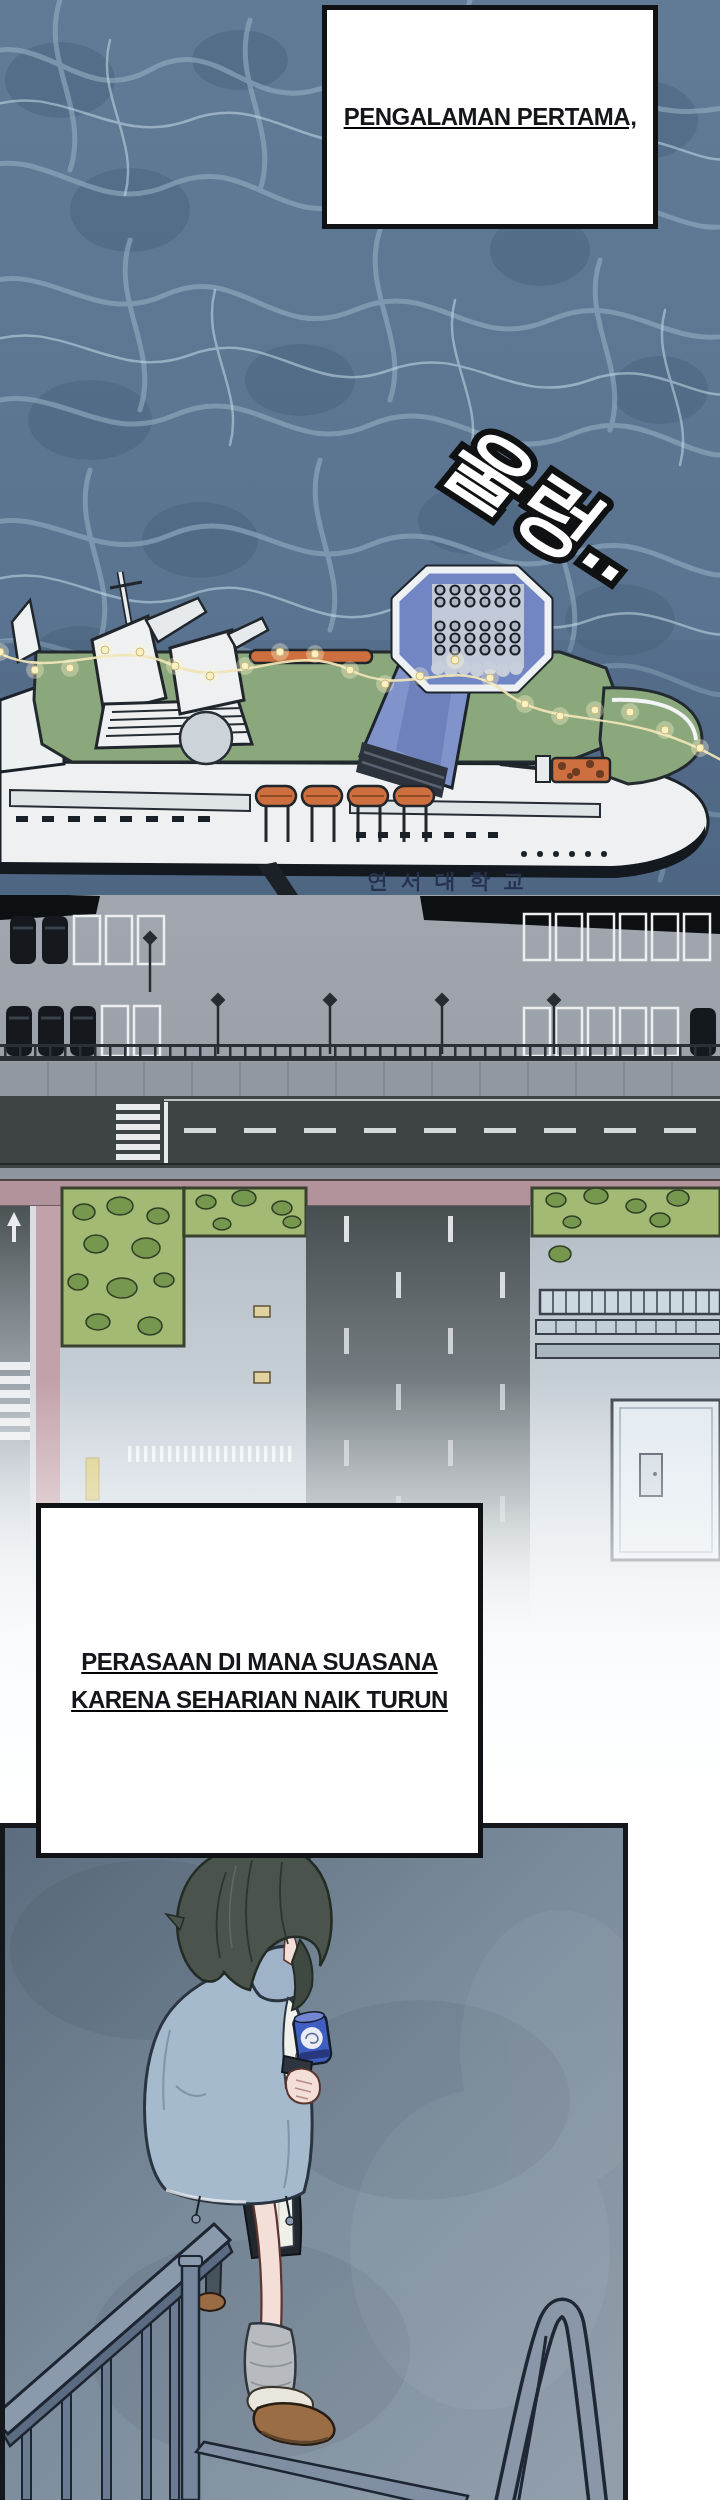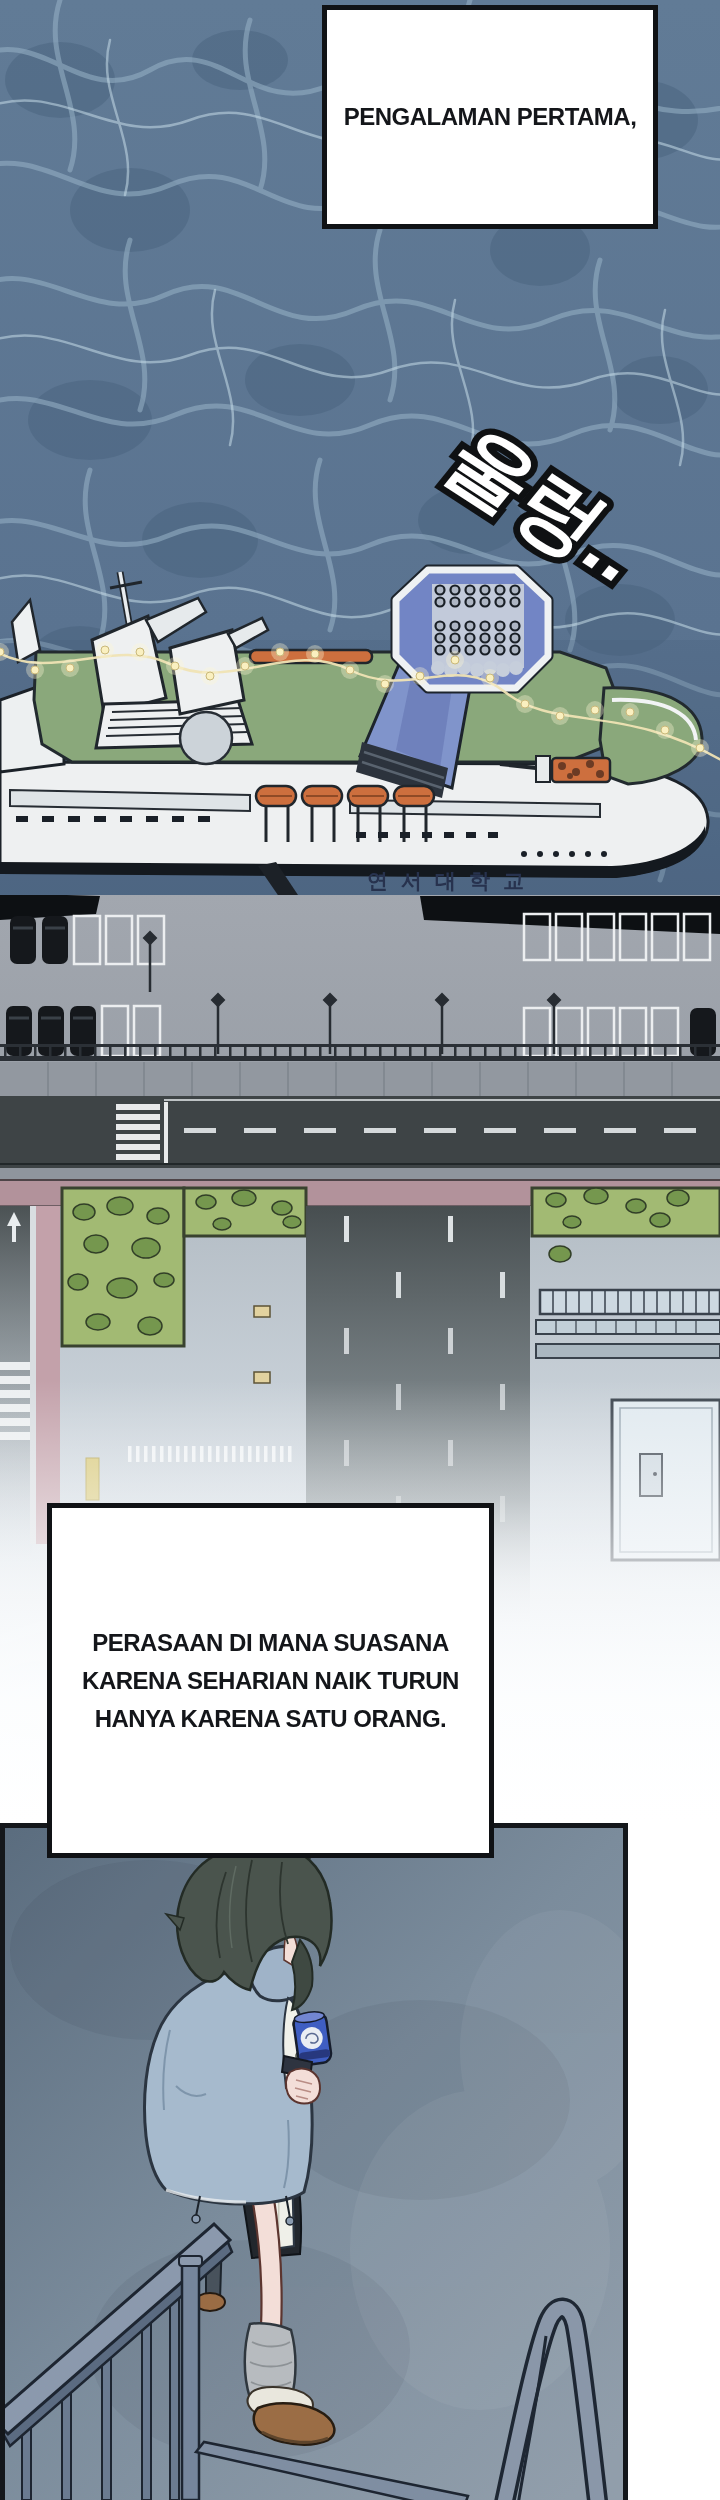--- a/index.html
+++ b/index.html
@@ -1,24 +1,24 @@
 <!DOCTYPE html>
 <html><head>
 <meta charset="utf-8">
 <style>
   html,body{margin:0;padding:0;background:#ffffff;}
   .page{position:relative;width:720px;height:2500px;overflow:hidden;background:#ffffff;
         font-family:"Liberation Sans", sans-serif;}
   .page svg{position:absolute;display:block;}
   .caption-box{position:absolute;background:#ffffff;border:5px solid #101215;
-               display:flex;align-items:center;justify-content:center;z-index:6;}
+               display:flex;align-items:center;justify-content:center;z-index:6;text-decoration:underline;}
   .caption-text{font-weight:700;color:#14161a;text-align:center;white-space:nowrap;
                 font-size:24px;letter-spacing:-0.5px;line-height:38px;}
   #cap-top{left:322px;top:5px;width:326px;height:214px;}
-  #cap-mid{left:47px;top:1503px;width:437px;height:345px;}
+  #cap-mid{left:36px;top:1503px;width:437px;height:345px;}
   .z1{z-index:1}.z2{z-index:2}.z3{z-index:3}
 </style>
 </head>
 <body>
 
 <div class="page">
 
   <svg class="z1" style="left:0;top:0" width="720" height="900" viewBox="0 0 720 900">
     <defs>
       <linearGradient id="waterGrad" x1="0" y1="0" x2="0" y2="1">
@@ -637,17 +637,16 @@
   </svg>
 
   <div class="caption-box" id="cap-top">
     <div class="caption-text">PENGALAMAN PERTAMA,</div>
   </div>
 
   <div class="caption-box" id="cap-mid">
     <div class="caption-text">
       <div>PERASAAN DI MANA SUASANA</div>
       <div>KARENA SEHARIAN NAIK TURUN</div>
-      <div>HANYA KARENA SATU ORANG.</div>
     </div>
   </div>
 
 </div>
 
 </body></html>

